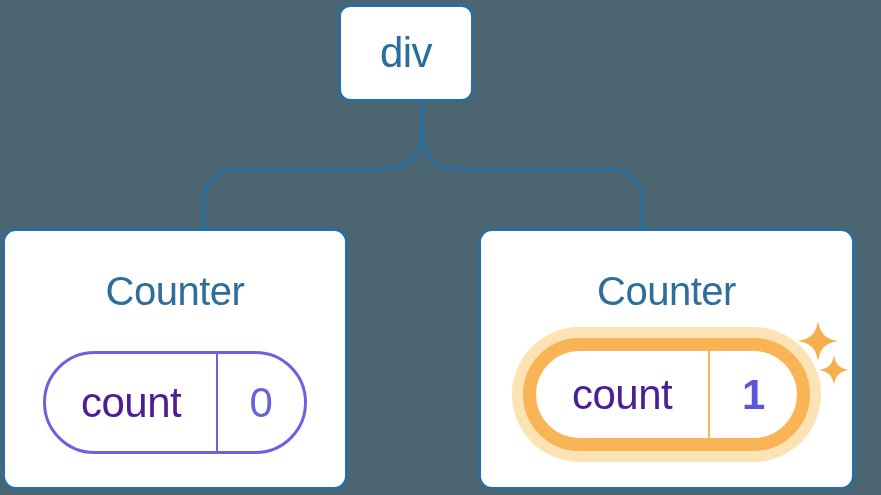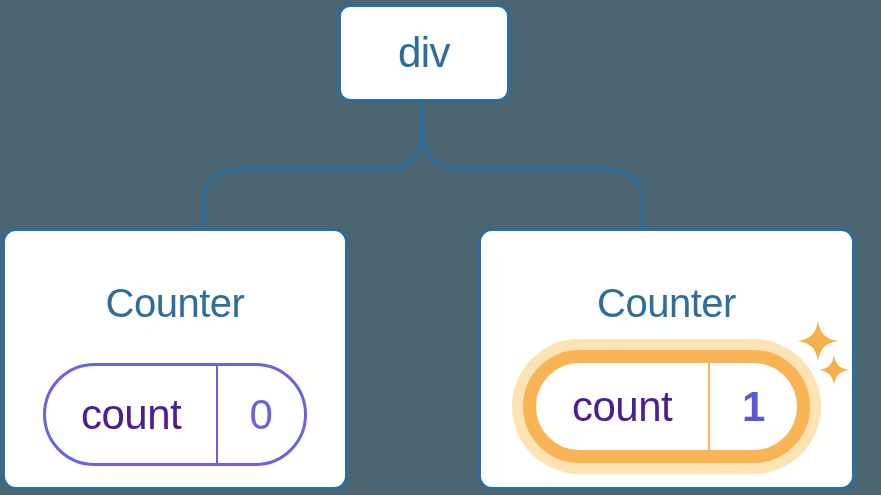--- a/index.html
+++ b/index.html
@@ -14,21 +14,21 @@
     background: #4C6671;
     overflow: hidden;
     font-family: "Liberation Sans", sans-serif;
   }
 
   
   .node-root {
     position: absolute;
     left: 338px;
     top: 4px;
-    width: 172px;
+    width: 136px;
     height: 98px;
     background: #FFFFFF;
     border: 3px solid #2B6D9D;
     border-radius: 12px;
     box-sizing: border-box;
     display: flex;
     align-items: center;
     justify-content: center;
   }
   .node-root-label {
@@ -57,21 +57,21 @@
     border-radius: 14px;
     box-sizing: border-box;
     display: flex;
     flex-direction: column;
     align-items: center;
   }
   .card-left  { left: 2px;   width: 346px; }
   .card-right { left: 478px; width: 377px; }
 
   .card-title {
-    margin-top: 48px;
+    margin-top: 36px;
     color: #2F6D9B;
     font-size: 40px;
     font-weight: 500;
     letter-spacing: -0.5px;
     line-height: 48px;
   }
 
   
   .pill {
     box-sizing: border-box;

